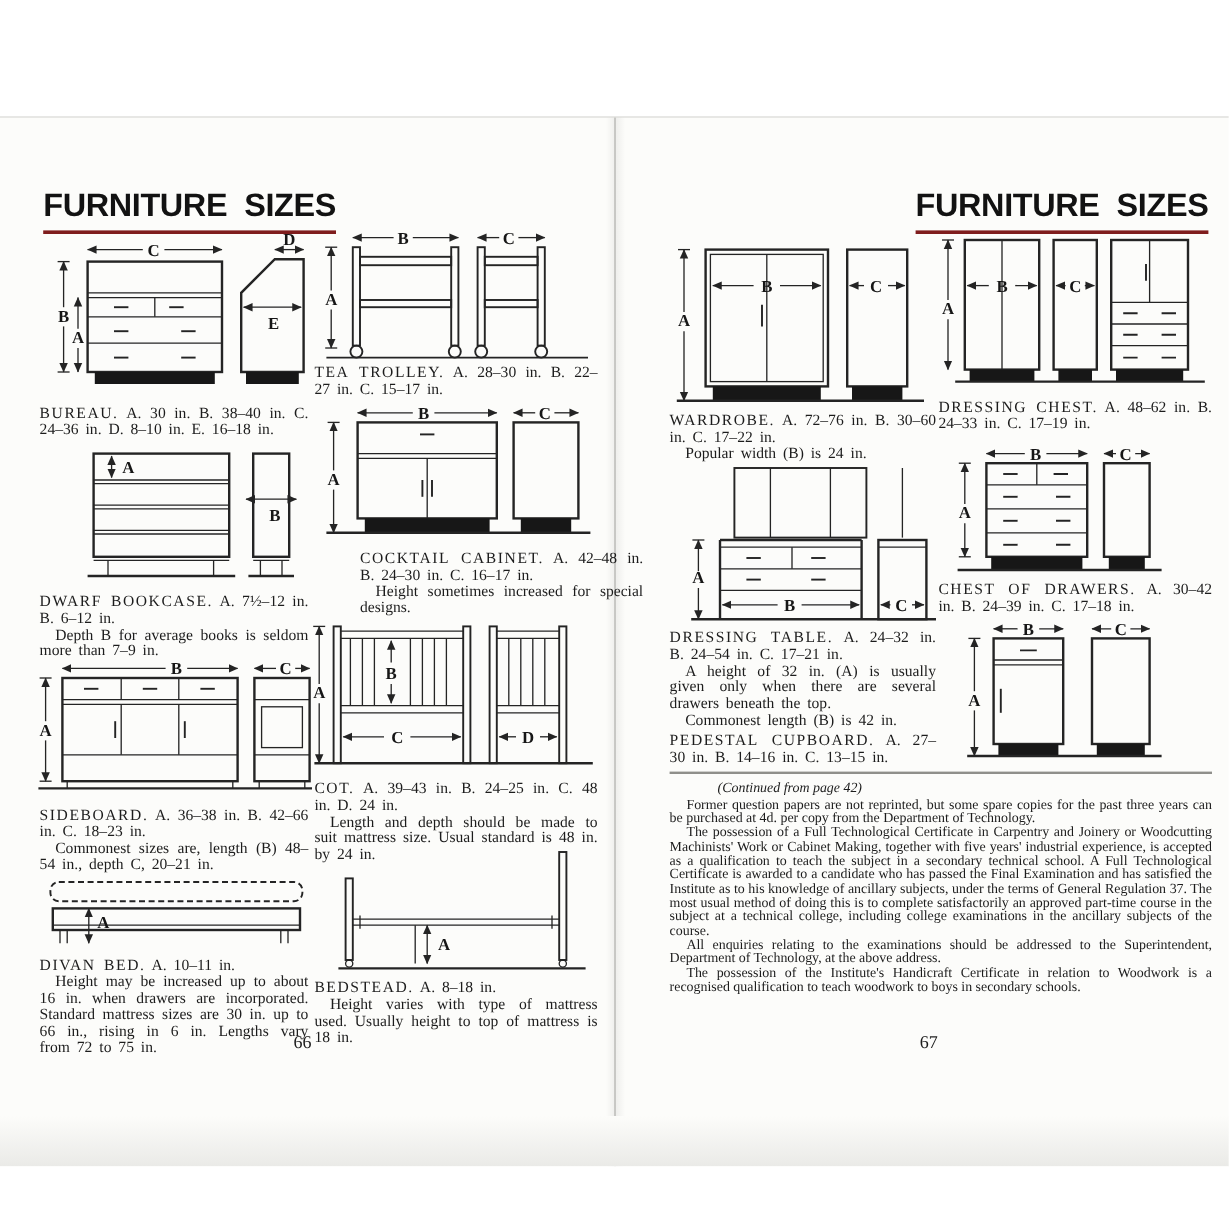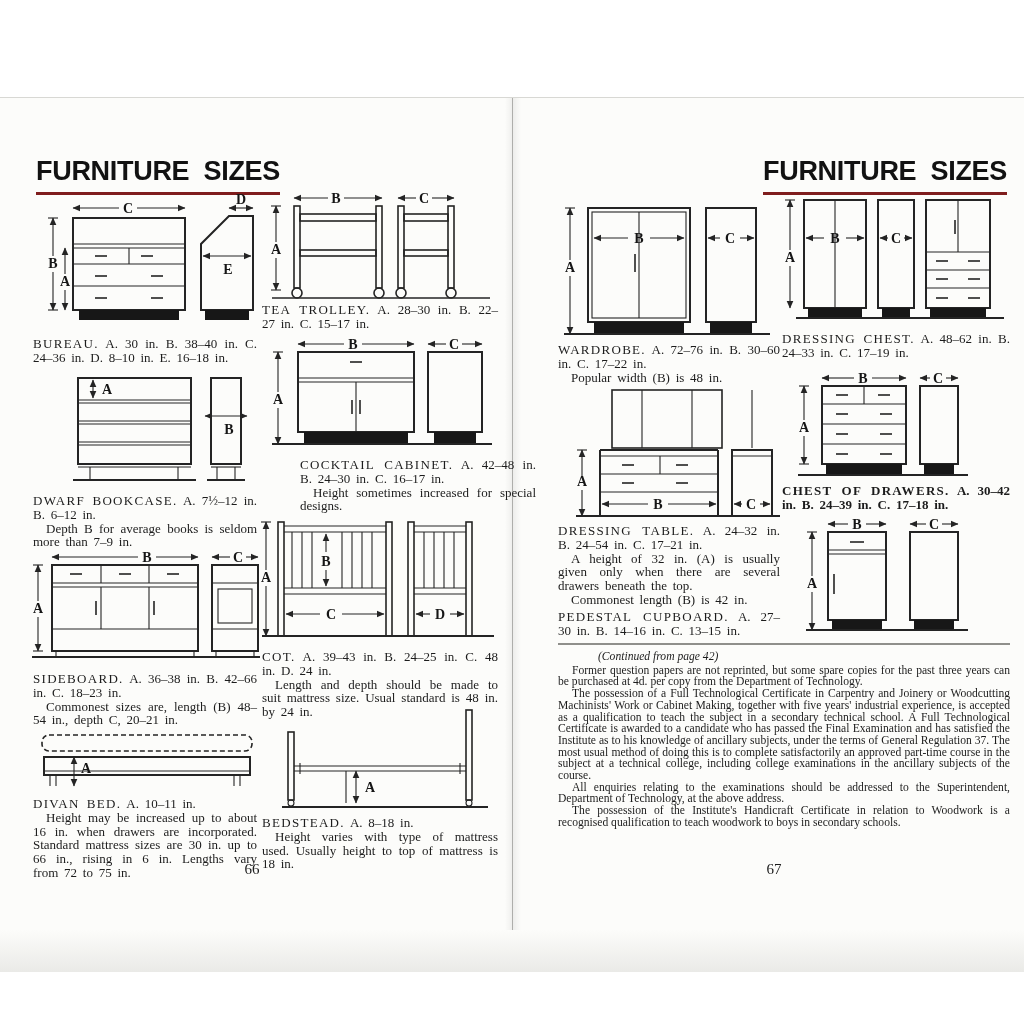--- a/index.html
+++ b/index.html
@@ -334,21 +334,21 @@
     <rect class="blk" x="38" y="128" width="90" height="12"></rect>
     <rect class="s2" x="150" y="14" width="50" height="114"></rect>
     <line class="dim" x1="152" y1="44" x2="164" y2="44" marker-start="url(#ah)"></line>
     <line class="dim" x1="184" y1="44" x2="198" y2="44" marker-end="url(#ah)"></line>
     <text class="dl" x="174" y="49">C</text>
     <rect class="blk" x="154" y="128" width="42" height="12"></rect>
     <line class="s2" x1="8" y1="140" x2="214" y2="140"></line>
   </svg>
   <div class="cap" style="left:558px; top:343px; width:222px;">
     <p><span class="fname">WARDROBE.</span> <span>A. 72–76 in. B. 30–60 in. C. 17–22 in.</span></p>
-    <p class="note">Popular width (B) is 48 in.</p>
+    <p class="note">Popular width (B) is 24 in.</p>
   </div>
 
   <svg class="fig" style="left:556px; top:386px;" width="228" height="136" viewBox="0 0 228 136">
     <rect class="s16" x="56" y="4" width="110" height="58"></rect>
     <line class="s1" x1="86" y1="4" x2="86" y2="62"></line>
     <line class="s1" x1="136" y1="4" x2="136" y2="62"></line>
     <line class="s1" x1="196" y1="4" x2="196" y2="62"></line>
     <line class="s2" x1="44" y1="64" x2="162" y2="64"></line>
     <line class="s1" x1="44" y1="70" x2="162" y2="70"></line>
     <line class="s2" x1="44" y1="64" x2="44" y2="130"></line>
@@ -442,21 +442,21 @@
     <line class="s1" x1="40" y1="74" x2="124" y2="74"></line>
     <line class="s16" x1="54" y1="64" x2="66" y2="64"></line>
     <line class="s16" x1="98" y1="64" x2="110" y2="64"></line>
     <line class="s16" x1="54" y1="84" x2="66" y2="84"></line>
     <line class="s16" x1="98" y1="84" x2="110" y2="84"></line>
     <rect class="blk" x="44" y="94" width="76" height="11"></rect>
     <rect class="s2" x="138" y="16" width="38" height="78"></rect>
     <rect class="blk" x="142" y="94" width="30" height="11"></rect>
     <line class="s2" x1="16" y1="105" x2="186" y2="105"></line>
   </svg>
-  <div class="cap" style="left:782px; top:484px; width:228px;font-weight:bold;">
+  <div class="cap" style="left:782px; top:484px; width:228px;">
     <p><span class="fname">CHEST OF DRAWERS.</span> <span>A. 30–42 in. B. 24–39 in. C. 17–18 in.</span></p>
   </div>
 
   <svg class="fig" style="left:798px; top:516px;" width="212" height="122" viewBox="0 0 212 122">
     <line class="dim" x1="30" y1="8" x2="50" y2="8" marker-start="url(#ah)"></line>
     <line class="dim" x1="68" y1="8" x2="88" y2="8" marker-end="url(#ah)"></line>
     <text class="dl" x="59" y="13">B</text>
     <line class="dim" x1="112" y1="8" x2="128" y2="8" marker-start="url(#ah)"></line>
     <line class="dim" x1="144" y1="8" x2="160" y2="8" marker-end="url(#ah)"></line>
     <text class="dl" x="136" y="13">C</text>

